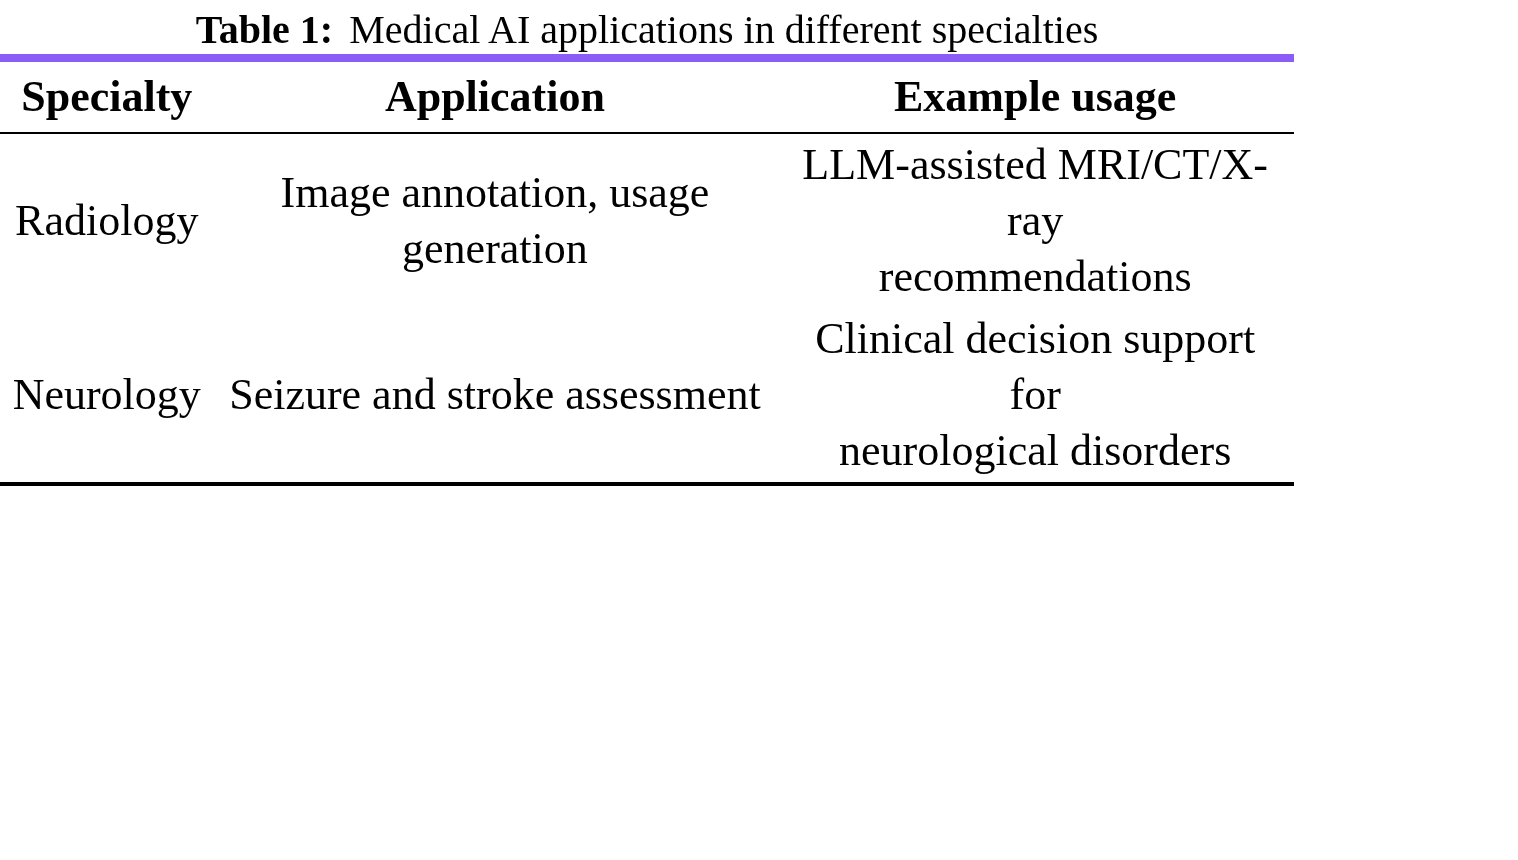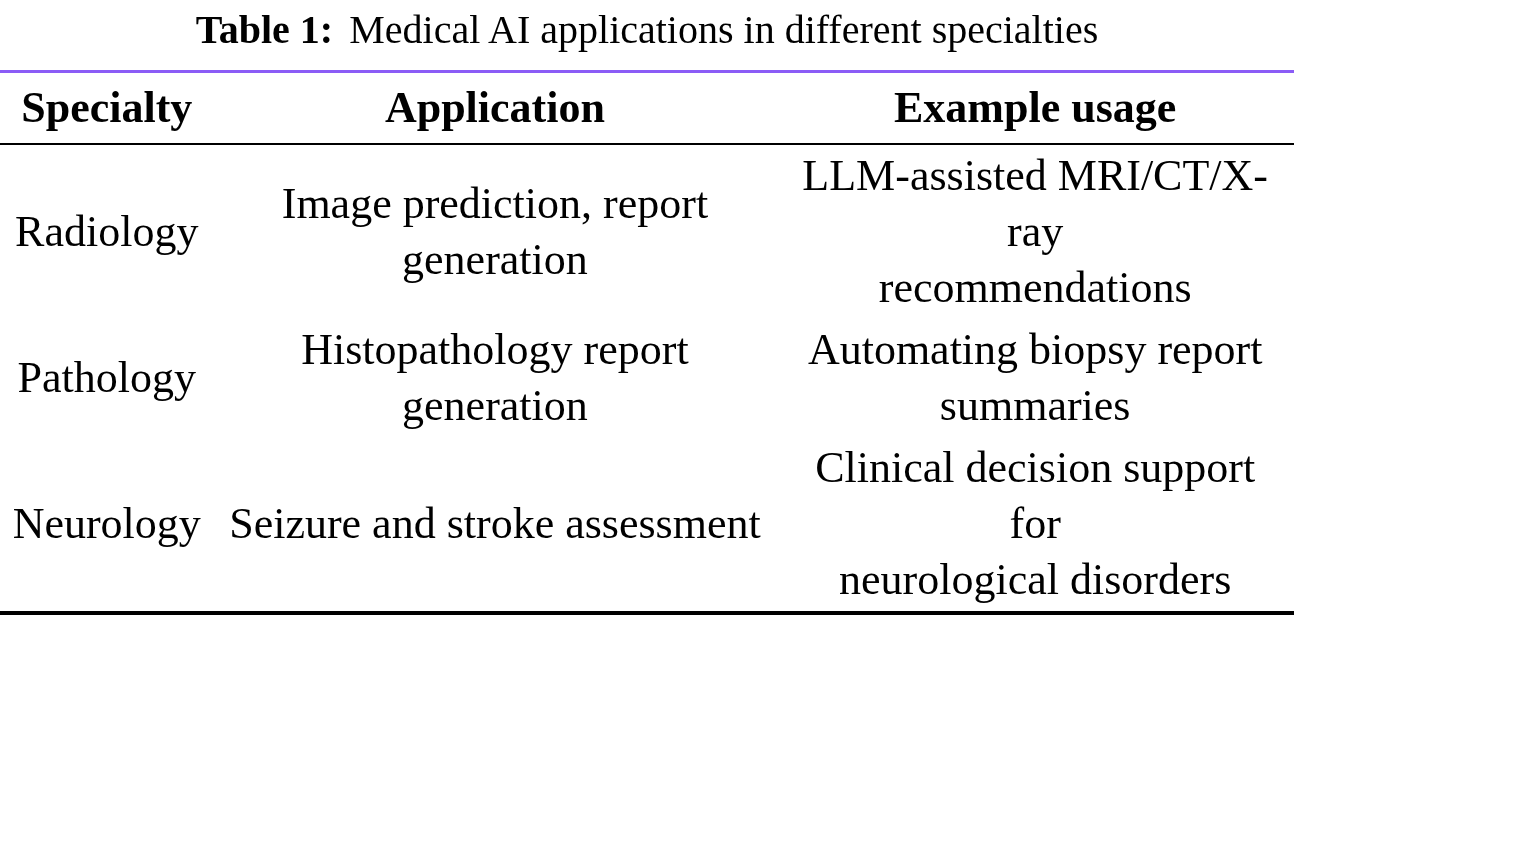--- a/index.html
+++ b/index.html
@@ -24,22 +24,21 @@
     white-space: nowrap;
   }
   .caption-label {
     font-weight: bold;
     margin-right: 16px;
   }
   table.data-table {
     width: 100%;
     border-collapse: collapse;
     table-layout: fixed;
-    margin-top: 16px;
-    border-top: 3px solid #8b5cf6;
+    border-top: 8px solid #8b5cf6;
     border-bottom: 4px solid #000000;
     font-size: 44px;
   }
   col.c-specialty  { width: 16.5%; }
   col.c-application{ width: 43.5%; }
   col.c-example    { width: 40%;   }
   thead th {
     font-weight: bold;
     font-size: 44px;
     line-height: 48px;
@@ -73,31 +72,24 @@
     <thead>
       <tr>
         <th>Specialty</th>
         <th>Application</th>
         <th>Example usage</th>
       </tr>
     </thead>
     <tbody>
       <tr>
         <td>Radiology</td>
-        <td>Image prediction, report
+        <td>Image annotation, usage
 generation</td>
         <td>LLM-assisted MRI/CT/X-ray
 recommendations</td>
-      </tr>
-      <tr>
-        <td>Pathology</td>
-        <td>Histopathology report
-generation</td>
-        <td>Automating biopsy report
-summaries</td>
       </tr>
       <tr>
         <td>Neurology</td>
         <td>Seizure and stroke assessment</td>
         <td>Clinical decision support for
 neurological disorders</td>
       </tr>
     </tbody>
   </table>
 

